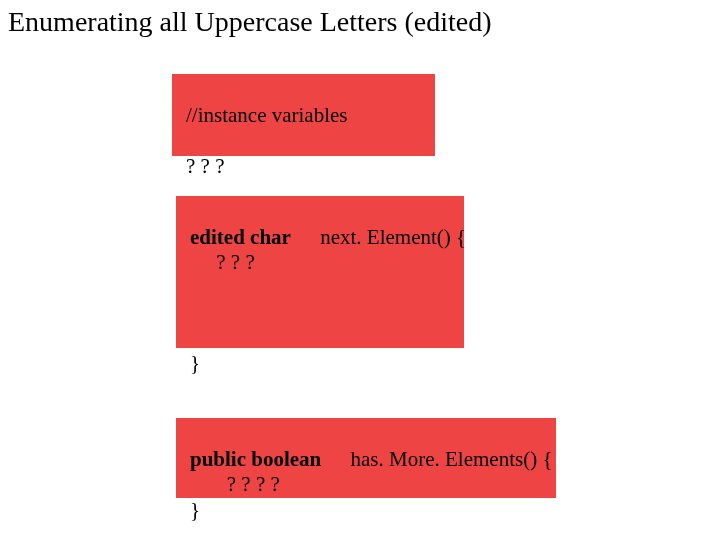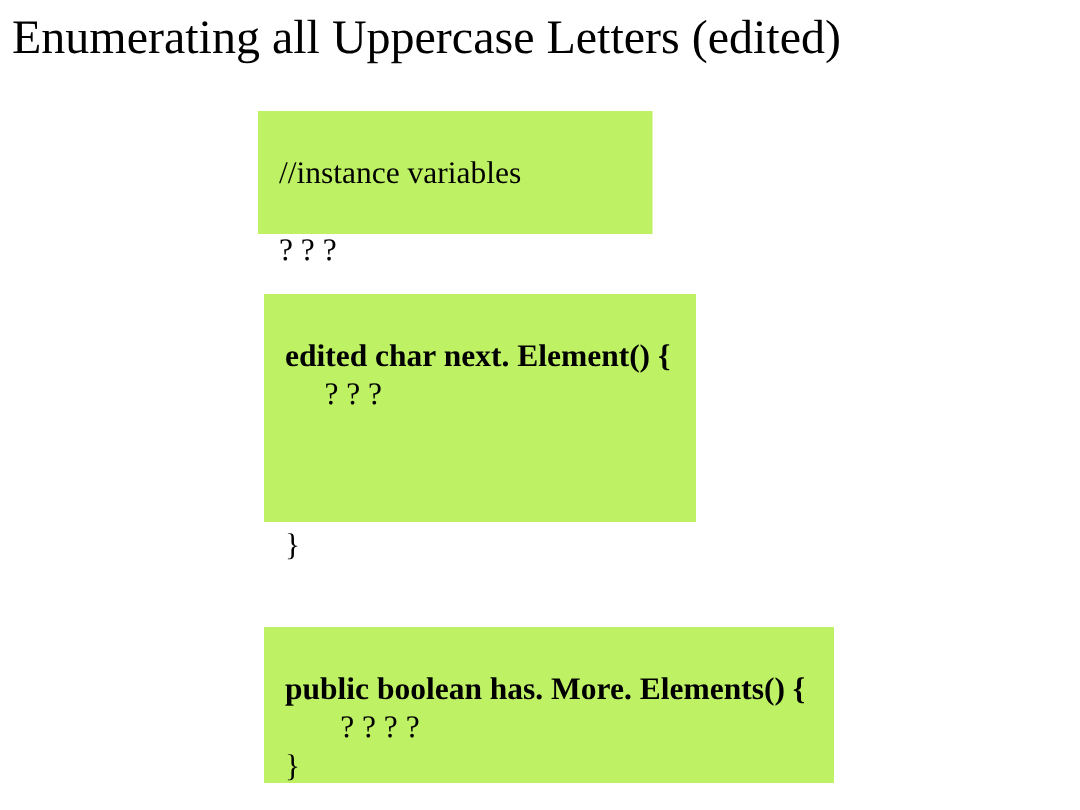--- a/index.html
+++ b/index.html
@@ -10,27 +10,27 @@
     background: #ffffff;
     font-family: "Times New Roman", Times, serif;
     color: #000;
     overflow: hidden;
     position: relative;
   }
   .title {
     position: absolute;
     top: 6px;
     left: 8px;
-    font-size: 32px;
+    font-size: 28px;
     font-weight: normal;
     white-space: nowrap;
   }
   .code-box {
     position: absolute;
-    background: #bef264;
+    background: #ef4444;
     box-sizing: border-box;
     padding: 4px 10px 4px 14px;
     font-size: 21px;
     line-height: 1.2;
     font-family: "Times New Roman", Times, serif;
     white-space: pre;
   }
   .box1 {
     left: 172px;
     top: 74px;
@@ -40,24 +40,24 @@
   .box2 {
     left: 176px;
     top: 196px;
     width: 288px;
     height: 152px;
   }
   .box3 {
     left: 176px;
     top: 418px;
     width: 380px;
-    height: 104px;
+    height: 80px;
   }
   .bold { font-weight: bold; }
-  .normal { font-weight: bold; }
+  .normal { font-weight: normal; margin-left: 24px; }
 </style>
 </head>
 <body>
 
 <div class="title">Enumerating all Uppercase Letters (edited)</div>
 
 <div class="code-box box1">
 <span>//instance variables</span>
 
 <span>? ? ?</span>

